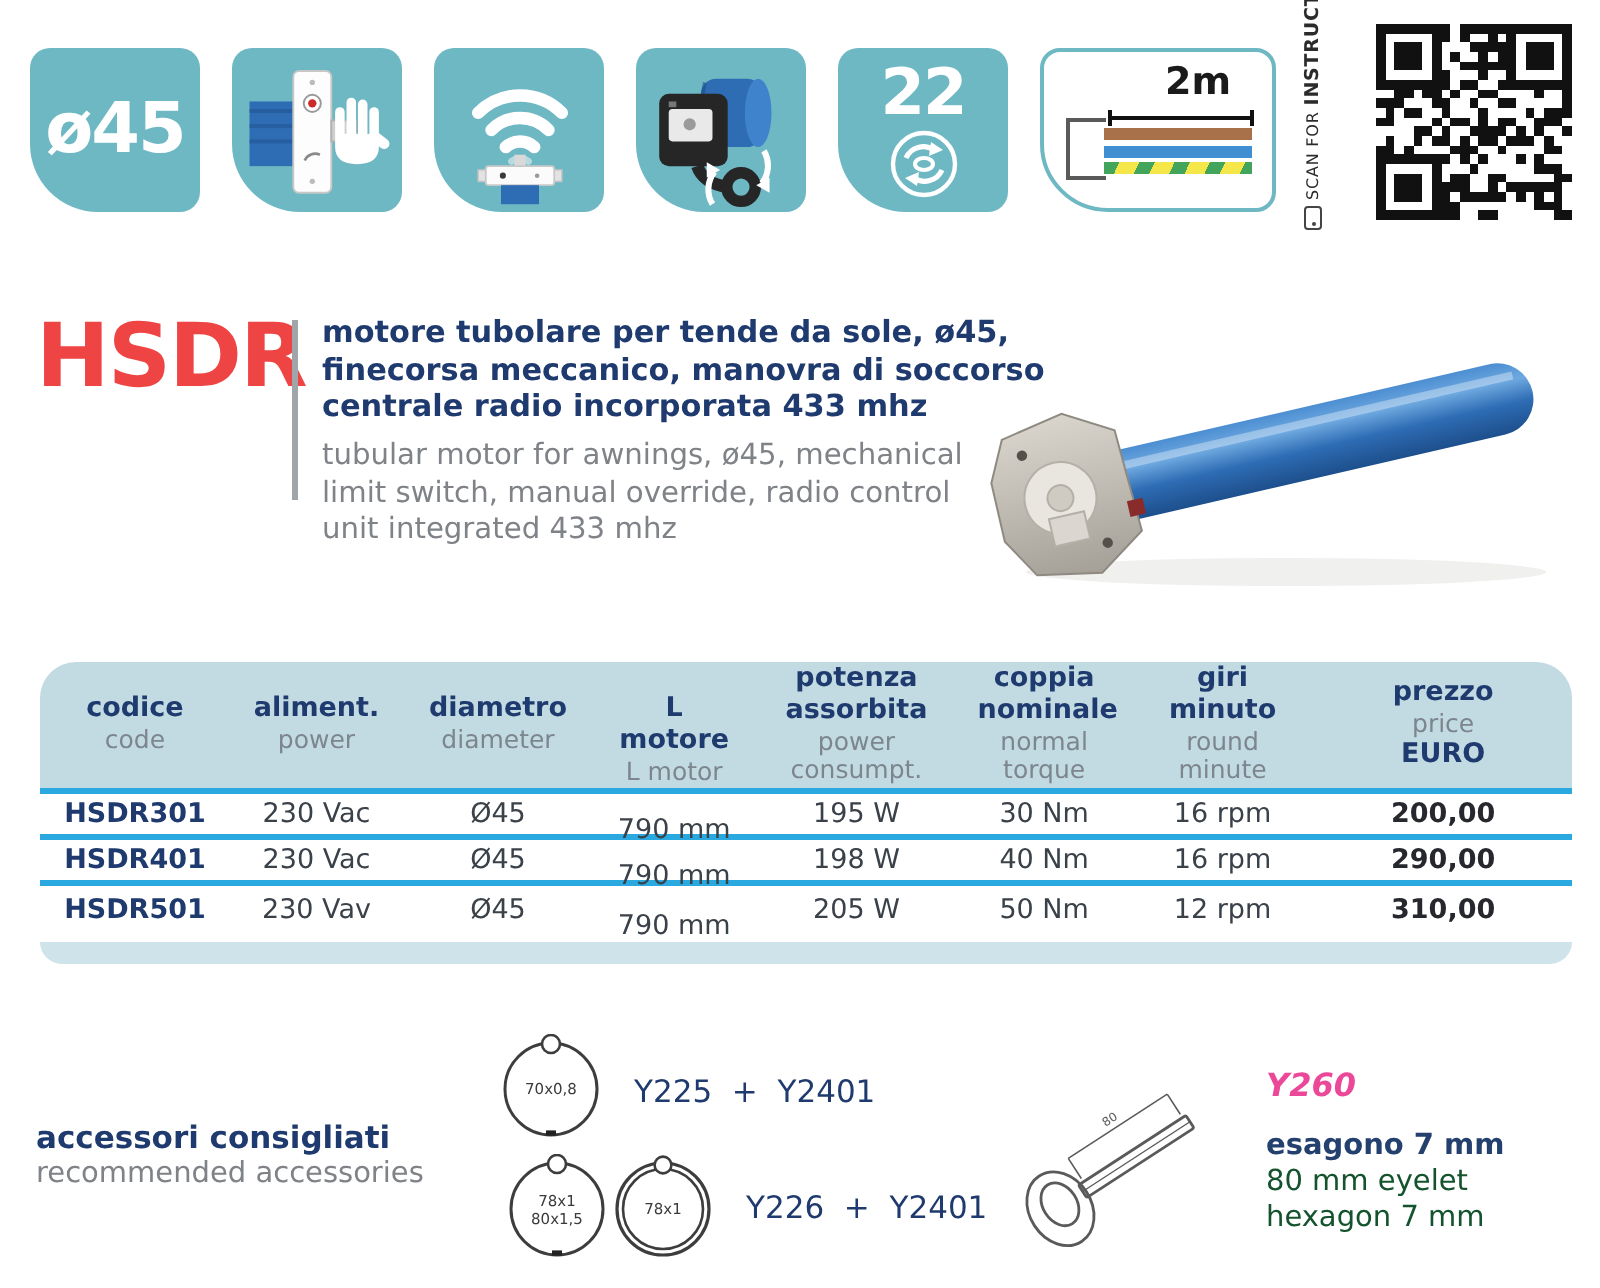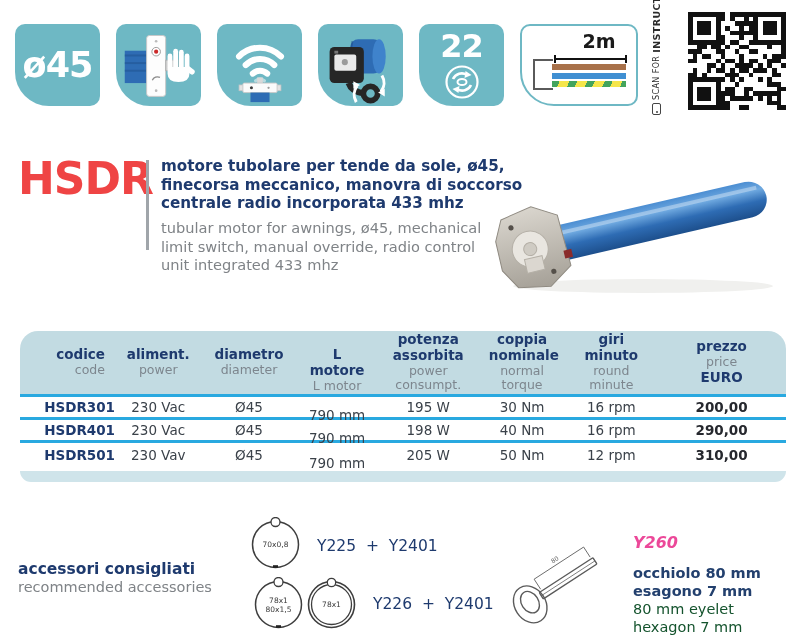--- a/index.html
+++ b/index.html
@@ -59,21 +59,21 @@
           border-radius:18px 18px 0 0;border-bottom:3px solid #29a9e0;}
   .th{text-align:center;padding:0 10px;}
   .th-main{font-size:13.5px;font-weight:bold;color:#1e3a6e;line-height:1.18;}
   .th-sub{font-size:12.5px;color:#7d868e;line-height:1.18;}
   .th.c6 .th-main{max-width:58px;margin:0 auto;}
   .tr{display:flex;align-items:center;height:23px;border-bottom:3px solid #29a9e0;}
   .tr:last-child{border-bottom:none;}
   .td{text-align:center;font-size:13.5px;color:#3a4149;}
   .td.code{font-weight:bold;color:#1e3a6e;}
   .td.price{font-weight:bold;color:#26282e;}
-  .c0{width:12.4%;text-align:right;} .c1{width:11.3%;} .c2{width:12.4%;} .c3{width:10.6%;margin-top:16px;}
+  .c0{width:12.4%;} .c1{width:11.3%;} .c2{width:12.4%;} .c3{width:10.6%;margin-top:16px;}
   .c4{width:13.2%;} .c5{width:11.3%;} .c6{width:12.0%;} .c7{width:16.8%;}
   .t-foot{height:11px;margin-top:5px;background:#cfe4ea;border-radius:0 0 12px 12px;}
 
   
   .acc-title{position:absolute;left:18px;top:560px;font-size:15.5px;font-weight:bold;color:#1e3a6e;}
   .acc-sub{position:absolute;left:18px;top:579px;font-size:14.5px;color:#7f8387;}
   .ring{position:absolute;}
   .ring.r1{left:249px;top:517px;}
   .ring.r2a{left:252px;top:577px;}
   .ring.r2b{left:305px;top:577px;}
@@ -793,20 +793,19 @@
       <line x1="34" y1="33" x2="34" y2="45"></line>
       <line x1="93" y1="33" x2="93" y2="45"></line>
     </g>
     <text x="62" y="30" text-anchor="middle" font-size="6" fill="#5a5a5a" stroke="none">80</text>
   </g>
 </svg>
 
 <div class="y260" data-name="eyelet-info-block">
   <div class="code" data-name="eyelet-code">Y260</div>
   <div class="it" data-name="eyelet-description-italian">
-      <div>occhiolo 80 mm</div>
       <div>esagono 7 mm</div>
     </div>
   <div class="en" data-name="eyelet-description-english">
       <div>80 mm eyelet</div>
       <div>hexagon 7 mm</div>
     </div>
 </div>
 
 </body></html>

